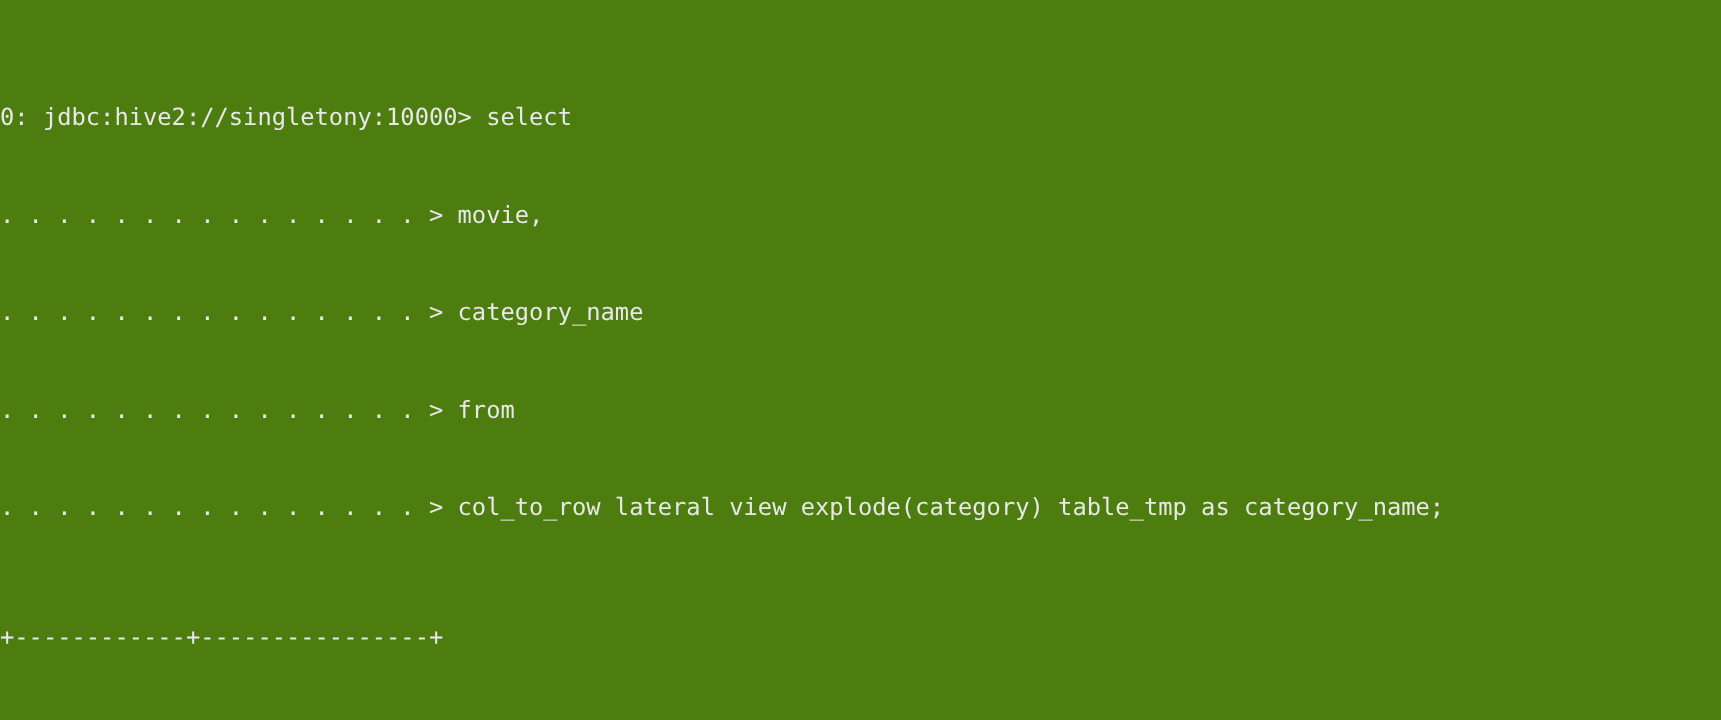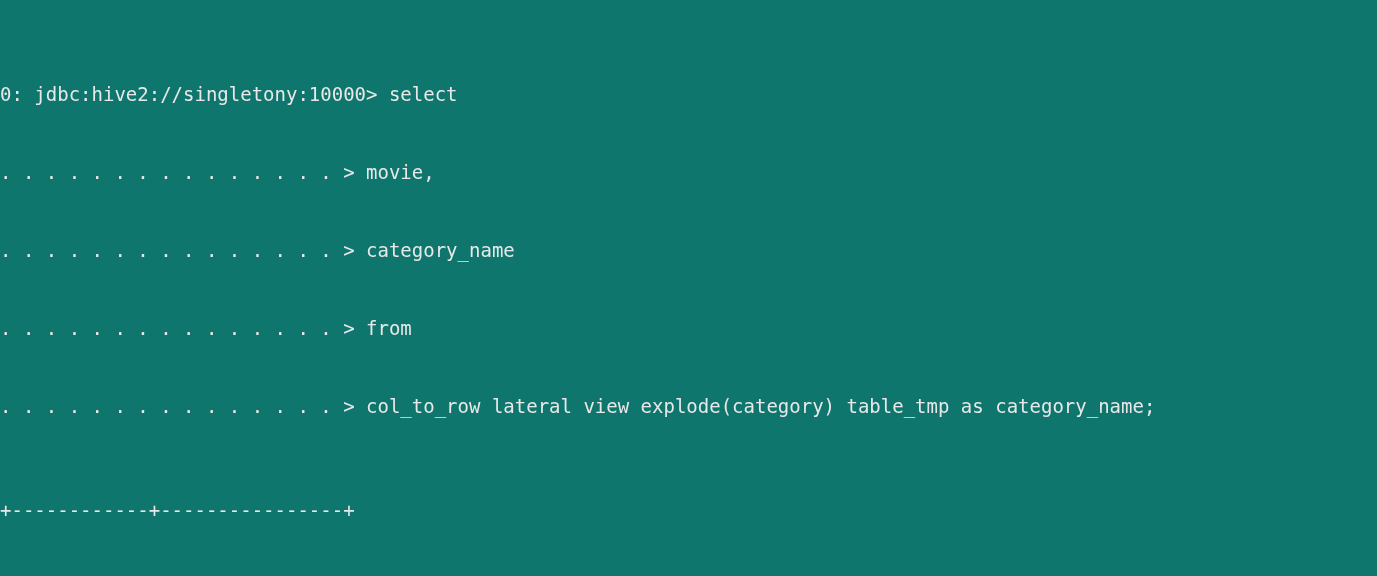--- a/index.html
+++ b/index.html
@@ -3,21 +3,21 @@
 <meta charset="utf-8">
 <style>
   html, body {
     margin: 0;
     padding: 0;
     background: #000000;
   }
   #terminal {
     width: 1377px;
     height: 576px;
-    background: #0f766e;
+    background: #4d7c0f;
     overflow: hidden;
     position: relative;
     font-family: "DejaVu Sans Mono", "Liberation Mono", monospace;
     font-size: 19px;
     line-height: 26px;
     letter-spacing: 0px;
     color: #e8e8e8;
     -webkit-font-smoothing: none;
   }
   .screen {

